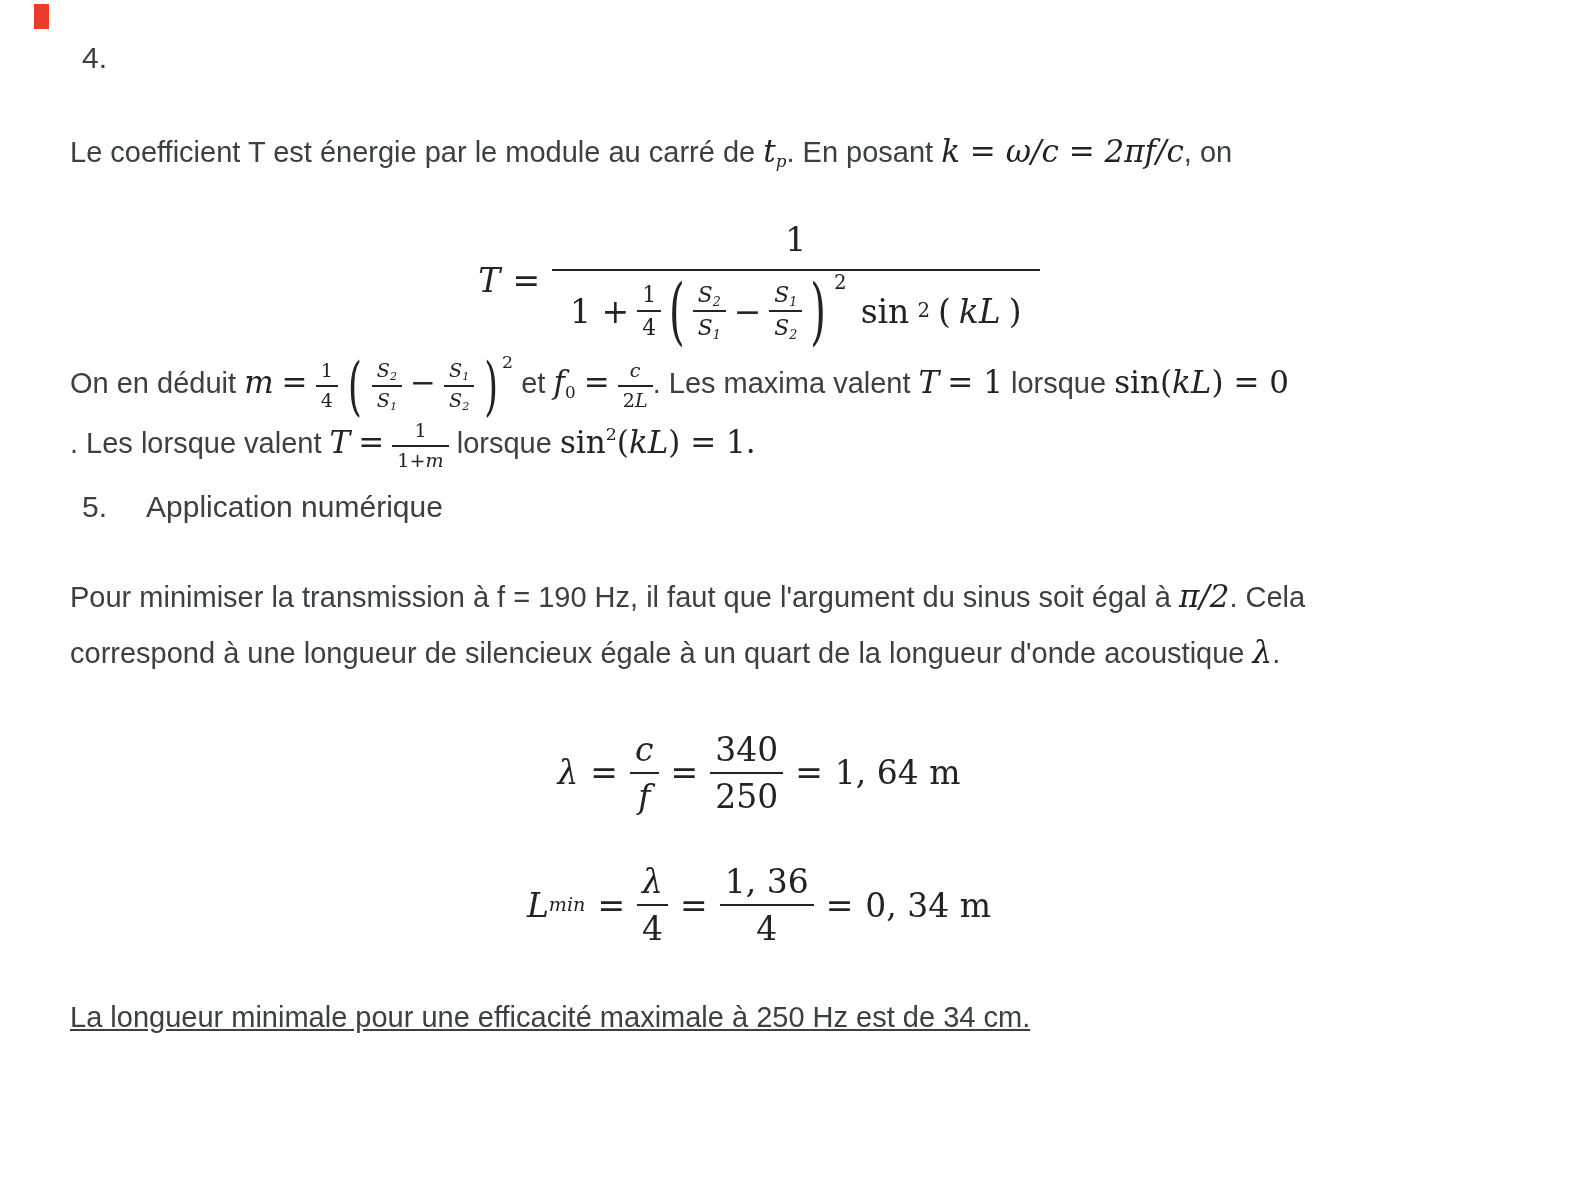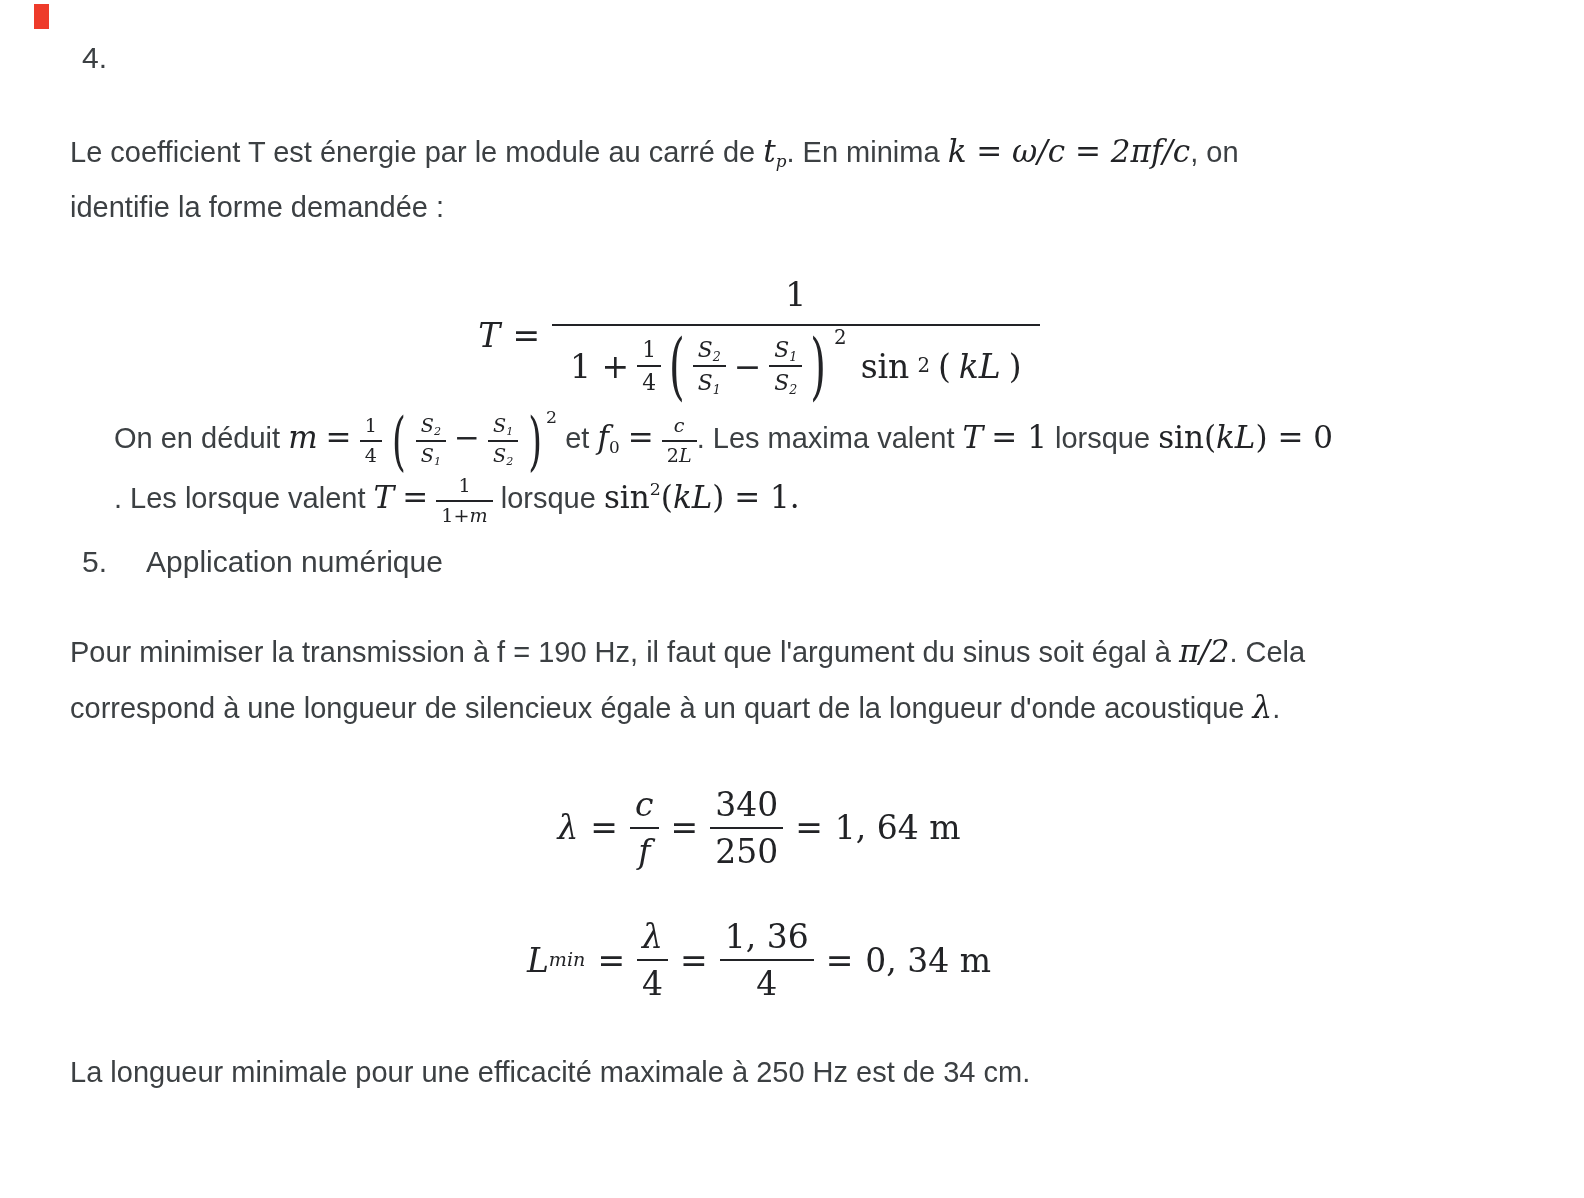--- a/index.html
+++ b/index.html
@@ -36,42 +36,41 @@
   .deq { display:flex; align-items:center; justify-content:center; font-size:33px;
          transform:translateX(-38px); white-space:nowrap; }
   .deq .mo { margin:0 12px; }
   .bigfr { display:inline-flex; flex-direction:column; align-items:stretch; text-align:center; }
   .bigfr .bnum { border-bottom:2px solid #222326; padding:0 10px 10px; }
   .bigfr .bden { display:flex; align-items:center; justify-content:center; padding:10px 14px 0; }
   .bden > * { margin:0 4px; }
 
   .p1 { margin-top:48px; }
   .eqT { margin-top:40px; }
-  .p2 { margin-top:14px;margin-left:44px; }
+  .p2 { margin-top:14px; }
   .h5 { margin-top:16px; }
   .p3 { margin-top:44px; }
   .eqL { margin-top:48px; }
   .eqLmin { margin-top:44px; }
-  .p4 { margin-top:40px; }
+  .p4 { margin-top:40px;text-decoration:underline; }
 </style>
 </head>
 <body>
 
 <div class="red-marker"></div>
 
 <div class="content">
 
   <div class="heading h4">
     <span class="hnum">4.</span>
   </div>
 
   <div class="para p1">
-    <span>Le coefficient T est énergie par le module au carré de </span><span class="m it im">t</span><sub class="m it s im">p</sub><span>. En minima </span><span class="m it im">k = ω/c = 2πf/c</span><span>, on</span>
+    <span>Le coefficient T est énergie par le module au carré de </span><span class="m it im">t</span><sub class="m it s im">p</sub><span>. En posant </span><span class="m it im">k = ω/c = 2πf/c</span><span>, on</span>
     <br>
-    <span>identifie la forme demandée :</span>
   </div>
 
   <div class="deq eqT m">
     <span class="it">T</span>
     <span class="mo">=</span>
     <div class="bigfr">
       <div class="bnum">1</div>
       <div class="bden">
         <span>1 +</span>
         <span class="fr small">

